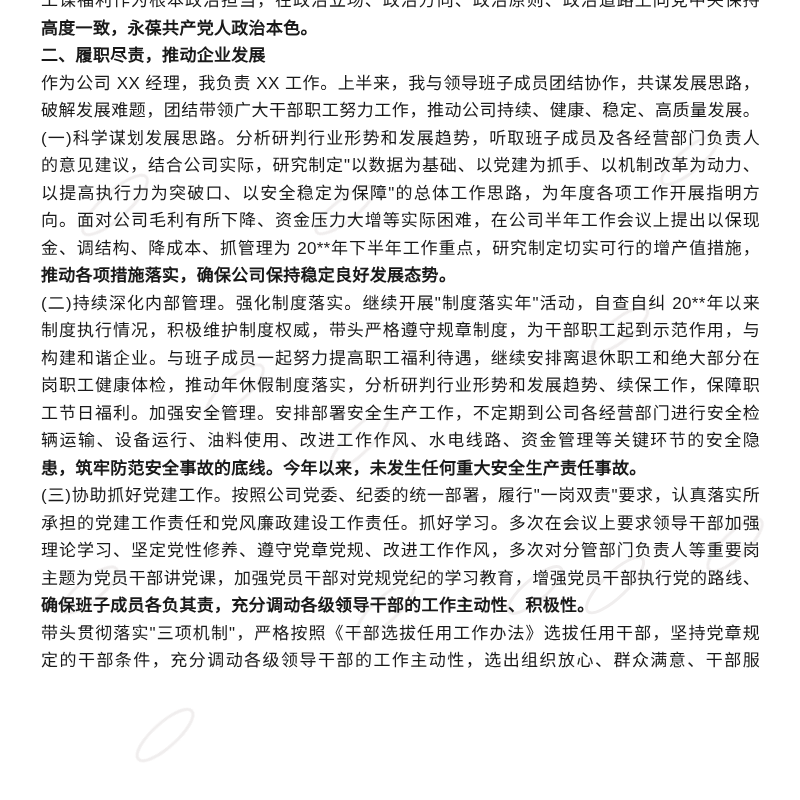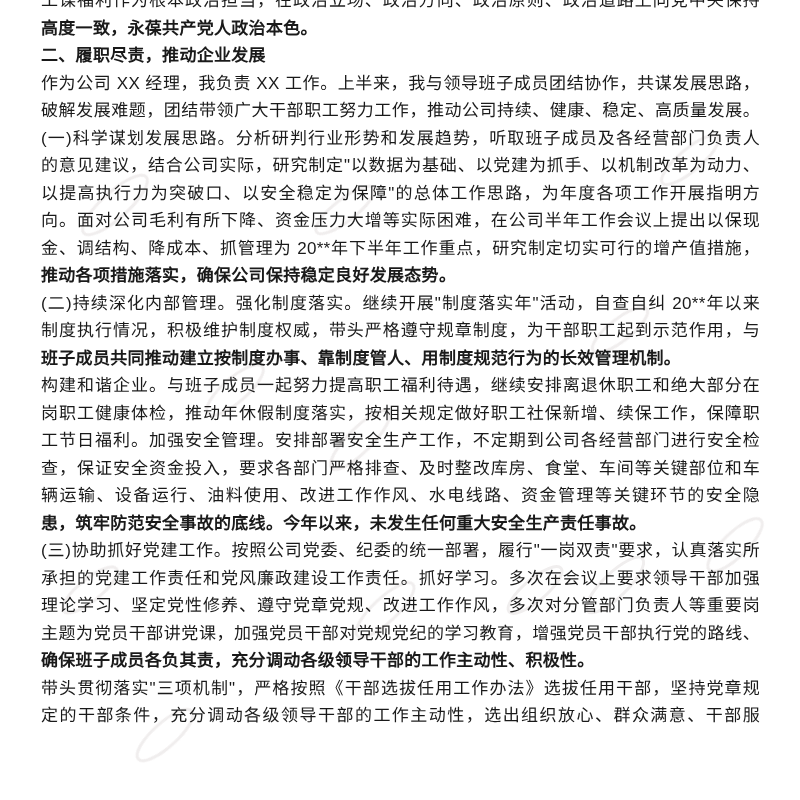--- a/index.html
+++ b/index.html
@@ -83,25 +83,23 @@
     <div class="line">作为公司 XX 经理，我负责 XX 工作。上半来，我与领导班子成员团结协作，共谋发展思路，</div>
     <div class="line">破解发展难题，团结带领广大干部职工努力工作，推动公司持续、健康、稳定、高质量发展。</div>
     <div class="line">(一)科学谋划发展思路。分析研判行业形势和发展趋势，听取班子成员及各经营部门负责人</div>
     <div class="line">的意见建议，结合公司实际，研究制定"以数据为基础、以党建为抓手、以机制改革为动力、</div>
     <div class="line">以提高执行力为突破口、以安全稳定为保障"的总体工作思路，为年度各项工作开展指明方</div>
     <div class="line">向。面对公司毛利有所下降、资金压力大增等实际困难，在公司半年工作会议上提出以保现</div>
     <div class="line">金、调结构、降成本、抓管理为 20**年下半年工作重点，研究制定切实可行的增产值措施，</div>
     <div class="line end">推动各项措施落实，确保公司保持稳定良好发展态势。</div>
     <div class="line">(二)持续深化内部管理。强化制度落实。继续开展"制度落实年"活动，自查自纠 20**年以来</div>
     <div class="line">制度执行情况，积极维护制度权威，带头严格遵守规章制度，为干部职工起到示范作用，与</div>
-    <div class="line end">班子成员共同推动建立按制度办事、靠制度管人、用制度规范行为的长效管理机制。</div>
     <div class="line">构建和谐企业。与班子成员一起努力提高职工福利待遇，继续安排离退休职工和绝大部分在</div>
-    <div class="line">岗职工健康体检，推动年休假制度落实，按相关规定做好职工社保新增、续保工作，保障职</div>
+    <div class="line">岗职工健康体检，推动年休假制度落实，分析研判行业形势和发展趋势、续保工作，保障职</div>
     <div class="line">工节日福利。加强安全管理。安排部署安全生产工作，不定期到公司各经营部门进行安全检</div>
-    <div class="line">查，保证安全资金投入，要求各部门严格排查、及时整改库房、食堂、车间等关键部位和车</div>
     <div class="line">辆运输、设备运行、油料使用、改进工作作风、水电线路、资金管理等关键环节的安全隐</div>
     <div class="line end">患，筑牢防范安全事故的底线。今年以来，未发生任何重大安全生产责任事故。</div>
     <div class="line">(三)协助抓好党建工作。按照公司党委、纪委的统一部署，履行"一岗双责"要求，认真落实所</div>
     <div class="line">承担的党建工作责任和党风廉政建设工作责任。抓好学习。多次在会议上要求领导干部加强</div>
     <div class="line">理论学习、坚定党性修养、遵守党章党规、改进工作作风，多次对分管部门负责人等重要岗</div>
     <div class="line">主题为党员干部讲党课，加强党员干部对党规党纪的学习教育，增强党员干部执行党的路线、</div>
     <div class="line end">确保班子成员各负其责，充分调动各级领导干部的工作主动性、积极性。</div>
     <div class="line">带头贯彻落实"三项机制"，严格按照《干部选拔任用工作办法》选拔任用干部，坚持党章规</div>
     <div class="line">定的干部条件，充分调动各级领导干部的工作主动性，选出组织放心、群众满意、干部服</div>
   </div>

